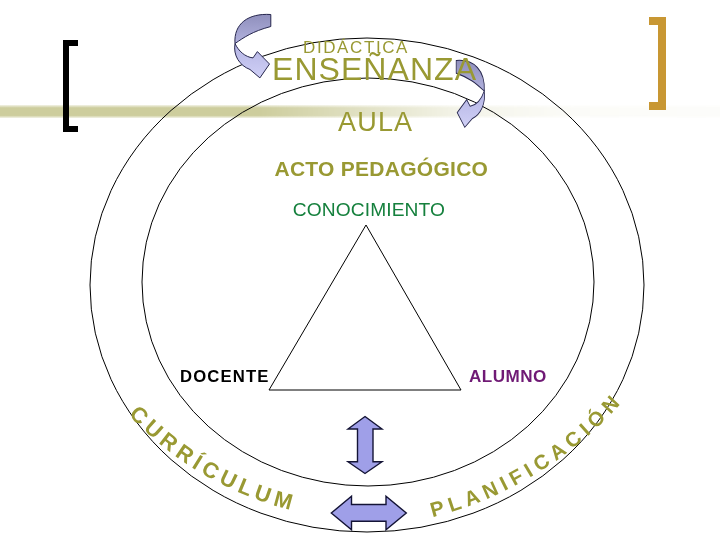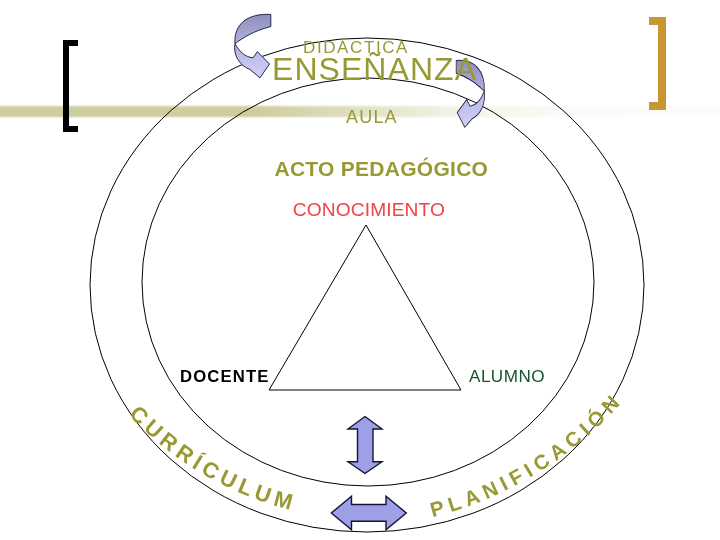--- a/index.html
+++ b/index.html
@@ -62,17 +62,17 @@
   <text font-family="Liberation Sans, sans-serif" font-size="22" fill="#999933" letter-spacing="4.55" font-weight="bold">
     <textPath href="#curpath" startOffset="10">CURRÍCULUM</textPath>
   </text>
   <text font-family="Liberation Sans, sans-serif" font-size="20.5" fill="#999933" letter-spacing="5.15" font-weight="bold">
     <textPath href="#planpath" startOffset="28">PLANIFICACIÓN</textPath>
   </text>
 </svg>
 
 <div class="t olive" style="left:303px;top:8px;font-size:17px;letter-spacing:1.6px;margin-top:30px;">DIDÁCTICA</div>
 <div class="t olive" style="left:272px;top:51.2px;font-size:32px;letter-spacing:1.05px;">ENSEÑANZA</div>
-<div class="t olive" style="left:346px;top:107px;font-size:18px;letter-spacing:1.2px;">AULA</div>
+<div class="t olive" style="left:338px;top:107px;font-size:27px;letter-spacing:1.2px;">AULA</div>
 <div class="t olive" style="left:274.5px;top:157.1px;font-size:21px;letter-spacing:0.27px;font-weight:bold;">ACTO PEDAGÓGICO</div>
-<div class="t" style="left:292.8px;top:198.8px;font-size:19.2px;color:#ef4444;letter-spacing:0.1px;">CONOCIMIENTO</div>
+<div class="t" style="left:292.8px;top:198.8px;font-size:19.2px;color:#15803d;letter-spacing:0.1px;">CONOCIMIENTO</div>
 <div class="t" style="left:180px;top:367.2px;font-size:16.7px;color:#000;letter-spacing:1.15px;font-weight:bold;text-align:right;">DOCENTE</div>
-<div class="t" style="left:469px;top:367px;font-size:17.1px;color:#14532d;letter-spacing:0.48px;font-weight:normal;">ALUMNO</div>
+<div class="t" style="left:469px;top:367px;font-size:17.1px;color:#701a75;letter-spacing:0.48px;font-weight:bold;">ALUMNO</div>
 
 </body></html>

